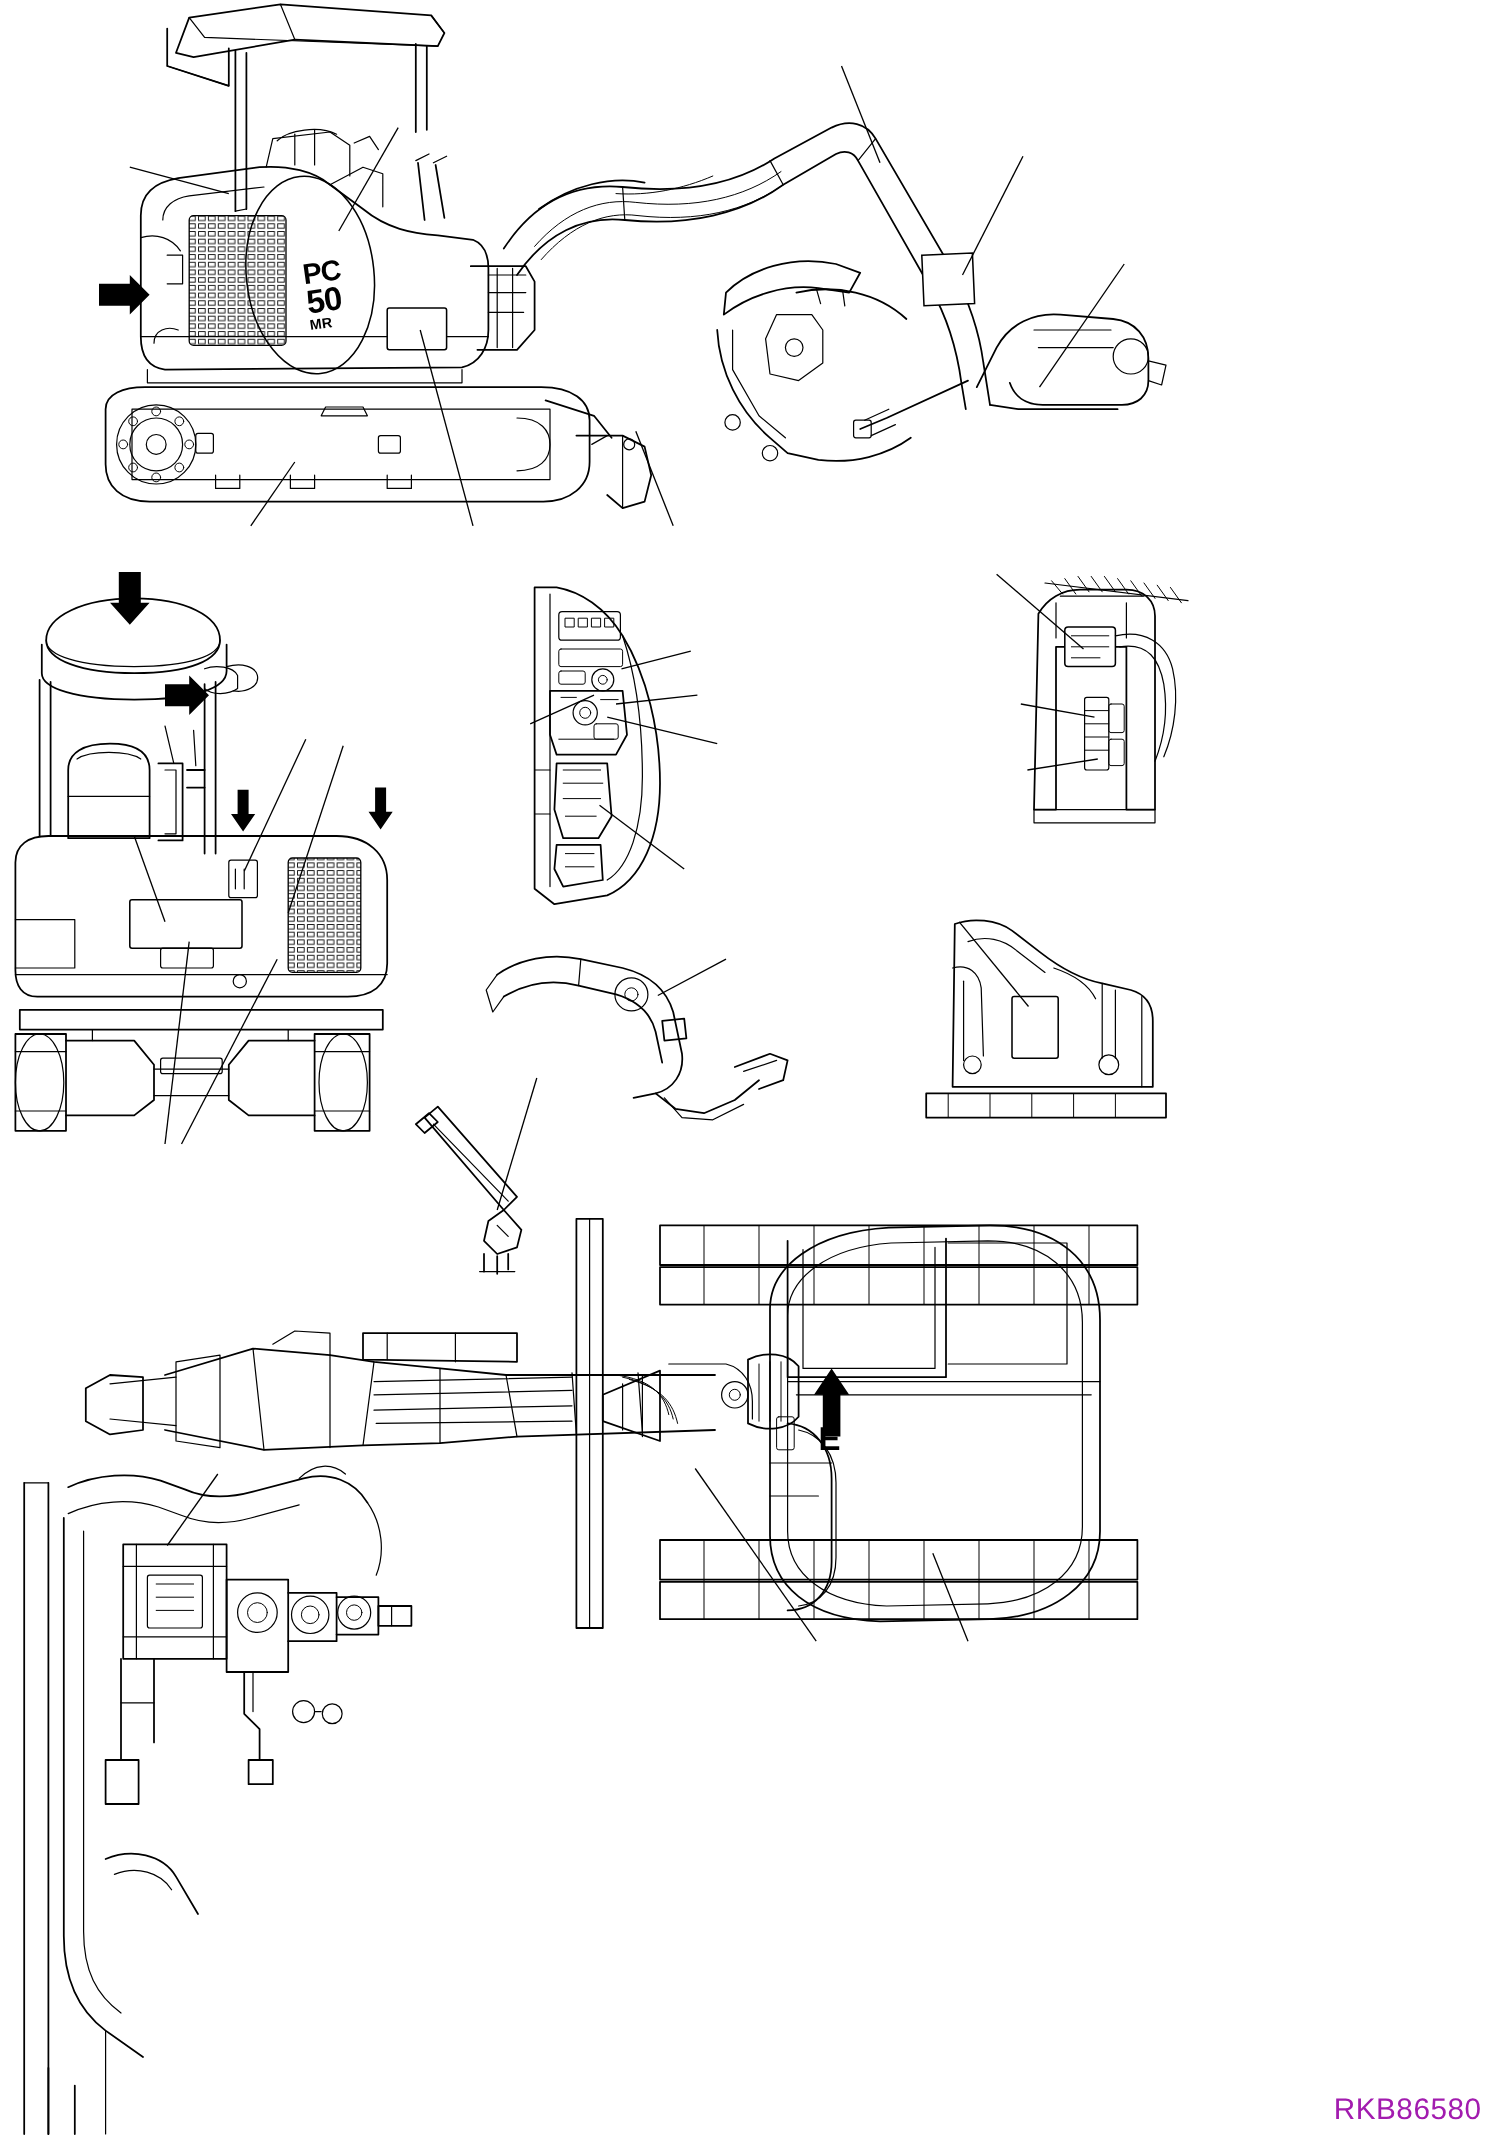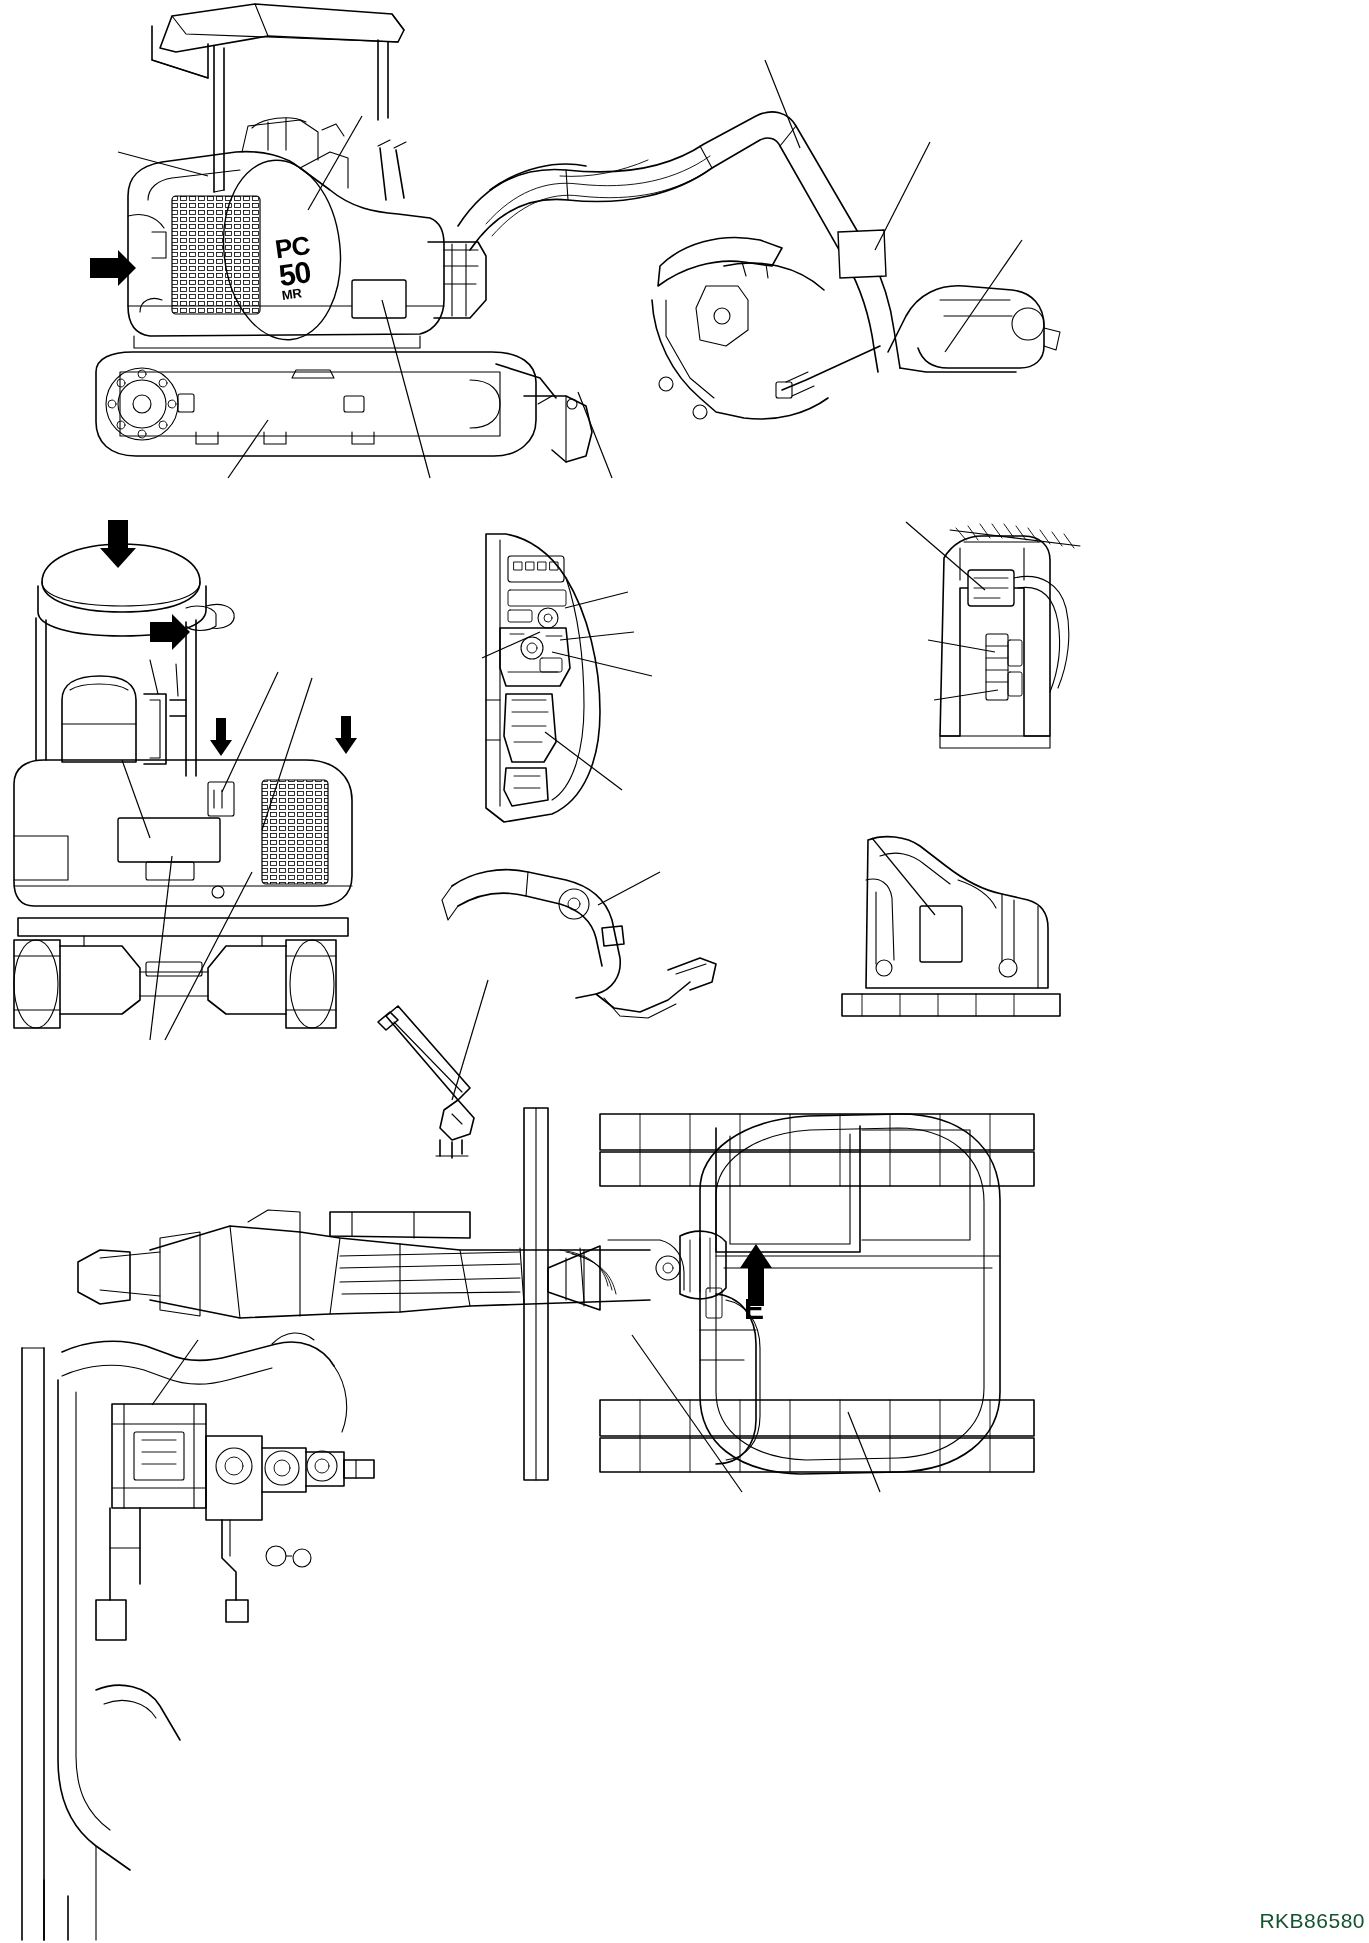--- a/index.html
+++ b/index.html
@@ -21,25 +21,25 @@
     height: 1943px;
   }
   #drawing {
     position: absolute;
     left: 0; top: 0;
     width: 1369px;
     height: 1943px;
   }
   .part-code {
     position: absolute;
-    right: 4px;
+    right: 22px;
     bottom: 10px;
-    font-size: 21px;
+    font-size: 27px;
     letter-spacing: 0.5px;
-    color: #14532d;
+    color: #a21caf;
     font-family: "Liberation Sans", sans-serif;
   }
   .view-letter {
     position: absolute;
     font-size: 30px;
     font-weight: bold;
     color: #000;
     font-family: "Liberation Sans", sans-serif;
   }
   .decal-text {

